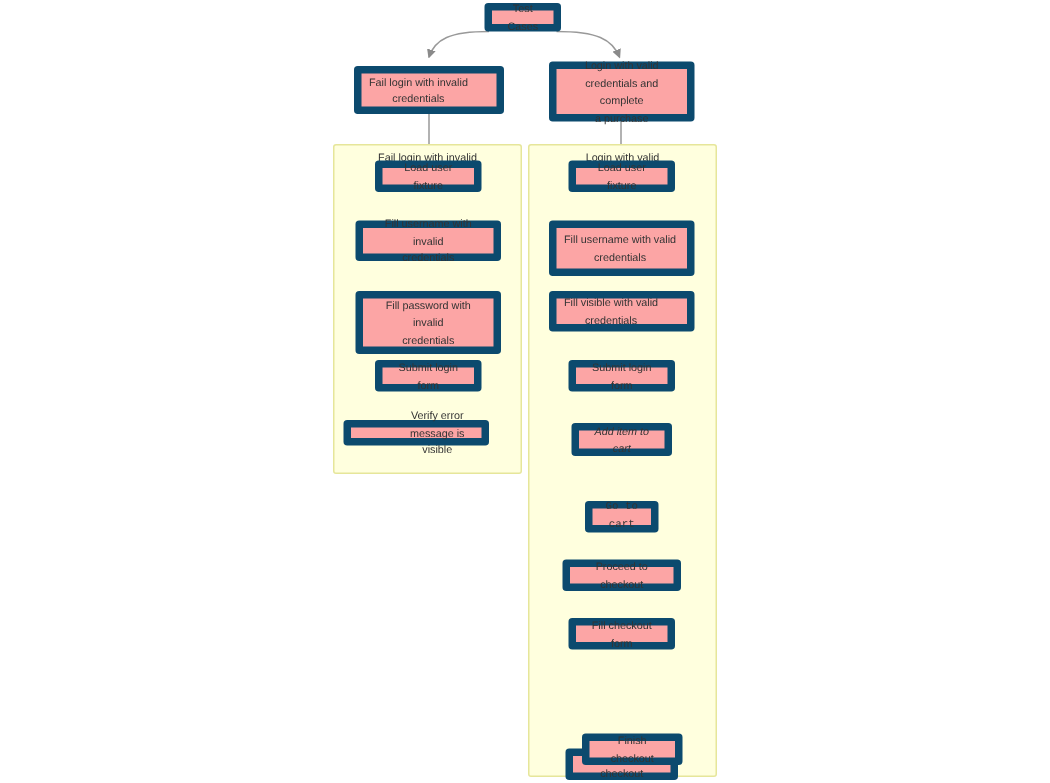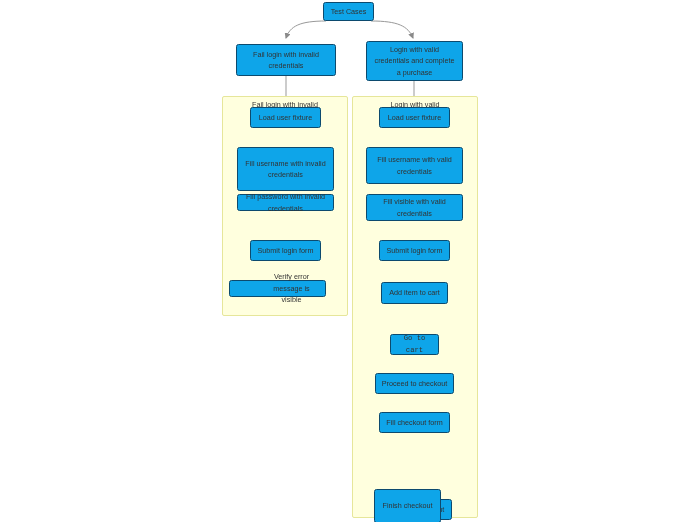--- a/index.html
+++ b/index.html
@@ -39,27 +39,27 @@
     left: 0;
     width: 100%;
     text-align: center;
     font-size: 7.2px;
     color: #333333;
     line-height: 9px;
     white-space: nowrap;
   }
   .node {
     position: absolute;
-    background: #0ea5e9;
-    border: 1px solid #0c4a6e;
+    background: #fca5a5;
+    border: 5px solid #0c4a6e;
     border-radius: 2.5px;
     box-sizing: border-box;
     display: flex;
     align-items: center;
-    justify-content: center;
+    justify-content: flex-start;
     text-align: center;
     font-size: 7.2px;
     line-height: 11.5px;
     color: #333333;
     padding: 2px 5px;
     white-space: pre-line;
   }
 </style>
 </head>
 <body>
@@ -111,25 +111,25 @@
 a purchase</span>
   </div>
 
   <div class="subgraph" style="left:222px; top:96px; width:126px; height:220px;">
     <div class="subgraph-label">Fail login with invalid</div>
   </div>
 
   <div class="node" style="left:250px; top:107px; width:71px; height:21px;">
     <span>Load user fixture</span>
   </div>
-  <div class="node" style="left:237px; top:147px; width:97px; height:44px;">
+  <div class="node" style="left:237px; top:147px; width:97px; height:27px;">
     <span>Fill username with invalid
 credentials</span>
   </div>
-  <div class="node" style="left:237px; top:194px; width:97px; height:17px;">
+  <div class="node" style="left:237px; top:194px; width:97px; height:42px;">
     <span>Fill password with invalid
 credentials</span>
   </div>
   <div class="node" style="left:250px; top:240px; width:71px; height:21px;">
     <span>Submit login form</span>
   </div>
   <div class="node" style="left:229px; top:280px; width:97px; height:17px;padding-left:33px;">
     <span>Verify error message is
 visible</span>
   </div>
@@ -145,32 +145,32 @@
     <span>Fill username with valid
 credentials</span>
   </div>
   <div class="node" style="left:366px; top:194px; width:97px; height:27px;">
     <span>Fill visible with valid
 credentials</span>
   </div>
   <div class="node" style="left:379px; top:240px; width:71px; height:21px;">
     <span>Submit login form</span>
   </div>
-  <div class="node" style="left:381px; top:282px; width:67px; height:22px;">
+  <div class="node" style="left:381px; top:282px; width:67px; height:22px;font-style:italic;">
     <span>Add item to cart</span>
   </div>
   <div class="node" style="left:390px; top:334px; width:49px; height:21px;font-family:Liberation Mono, monospace;">
     <span>Go to cart</span>
   </div>
   <div class="node" style="left:379px; top:412px; width:71px; height:21px;">
     <span>Fill checkout form</span>
   </div>
   <div class="node" style="left:375px; top:373px; width:79px; height:21px;">
     <span>Proceed to checkout</span>
   </div>
   <div class="node" style="left:377px; top:451px; width:75px; height:21px;margin-top:48px;">
     <span>Continue checkout</span>
   </div>
-  <div class="node" style="left:374px; top:489px; width:67px; height:34px;">
+  <div class="node" style="left:388px; top:489px; width:67px; height:21px;">
     <span>Finish checkout</span>
   </div>
 
 </div>
 
 </body></html>

